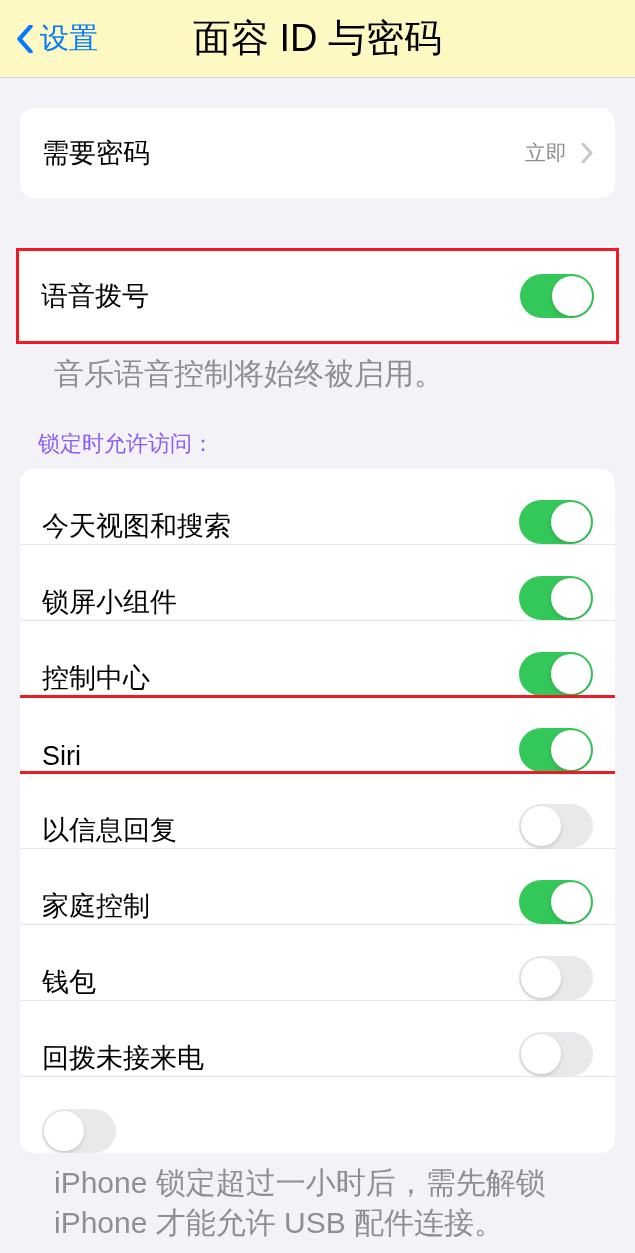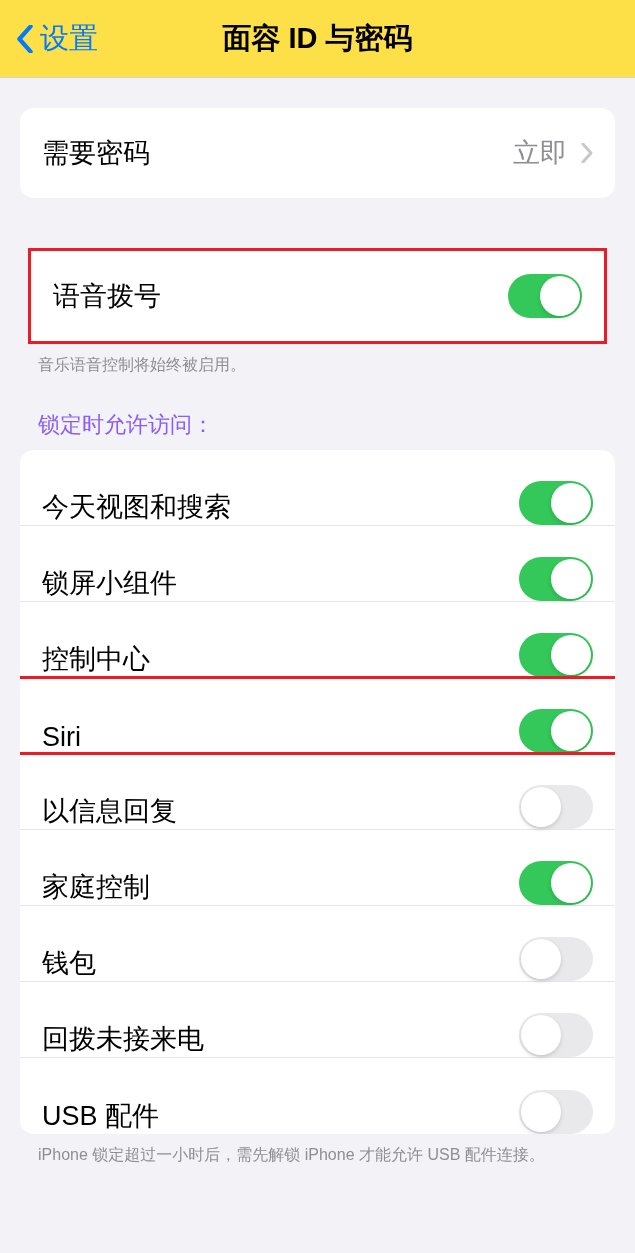--- a/index.html
+++ b/index.html
@@ -9,21 +9,21 @@
       font-family: -apple-system, BlinkMacSystemFont, "Helvetica Neue", sans-serif;
     }
     body {
       width: 635px;
       height: 1253px;
       background: #f2f2f7;
       overflow: hidden;
     }
     .nav-bar {
       height: 78px;
-      background: #fde047;
+      background: #fef9c3;
       display: flex;
       align-items: center;
       padding: 0 16px;
       border-bottom: 1px solid #d4d4d8;
       position: relative;
     }
     .back-link {
       display: flex;
       align-items: center;
       color: #007aff;
@@ -32,22 +32,22 @@
     }
     .back-chevron {
       width: 18px;
       height: 28px;
       margin-right: 6px;
     }
     .nav-title {
       position: absolute;
       left: 50%;
       transform: translateX(-50%);
-      font-size: 29px;
-      font-weight: 700;
+      font-size: 38px;
+      font-weight: 400;
       color: #000;
     }
     .content {
       padding: 0;
     }
     .section {
       margin-top: 30px;
     }
     .group {
       background: #fff;
@@ -68,21 +68,21 @@
       border-bottom: none;
     }
     .row-label {
       font-size: 27px;
       color: #000;
     }
     .row-value {
       display: flex;
       align-items: center;
       color: #8e8e93;
-      font-size: 27px;
+      font-size: 21px;
     }
     .disclosure {
       width: 12px;
       height: 20px;
       margin-left: 14px;
     }
     .toggle {
       width: 74px;
       height: 44px;
       border-radius: 22px;
@@ -105,34 +105,34 @@
       top: 2px;
       box-shadow: 0 2px 4px rgba(0,0,0,0.15);
     }
     .toggle-on .toggle-knob {
       right: 2px;
     }
     .toggle-off .toggle-knob {
       left: 2px;
     }
     .footer-text {
-      font-size: 16px;
+      font-size: 30px;
       color: #8e8e93;
-      padding: 10px 38px 0;
+      padding: 10px 54px 0;
       line-height: 1.35;
     }
     .header-text {
       font-size: 22px;
       color: #8b5cf6;
       padding: 0 38px 10px;
     }
     .highlight-box {
       border: 3px solid #ed1c24;
       border-radius: 0;
-      margin: 0 28px;
+      margin: 0 16px;
       background: #fff;
     }
     .highlight-box .row {
       border-bottom: none;
     }
     .tall-row {
       height: 90px;
       gap: 43px;
     }
     .mid-highlight {
@@ -240,21 +240,20 @@
             <div class="toggle-knob"></div>
           </div>
       </div>
       <div class="row row-rel">
         <span class="row-label">回拨未接来电</span>
         <div class="toggle toggle-off">
             <div class="toggle-knob"></div>
           </div>
       </div>
       <div class="row row-rel">
-        <span class="row-label">USB 配件</span>
         <div class="toggle toggle-off">
             <div class="toggle-knob"></div>
           </div>
       </div>
     </div>
     <div class="footer-text">iPhone 锁定超过一小时后，需先解锁 iPhone 才能允许 USB 配件连接。</div>
   </div>
 
 </div>
 

